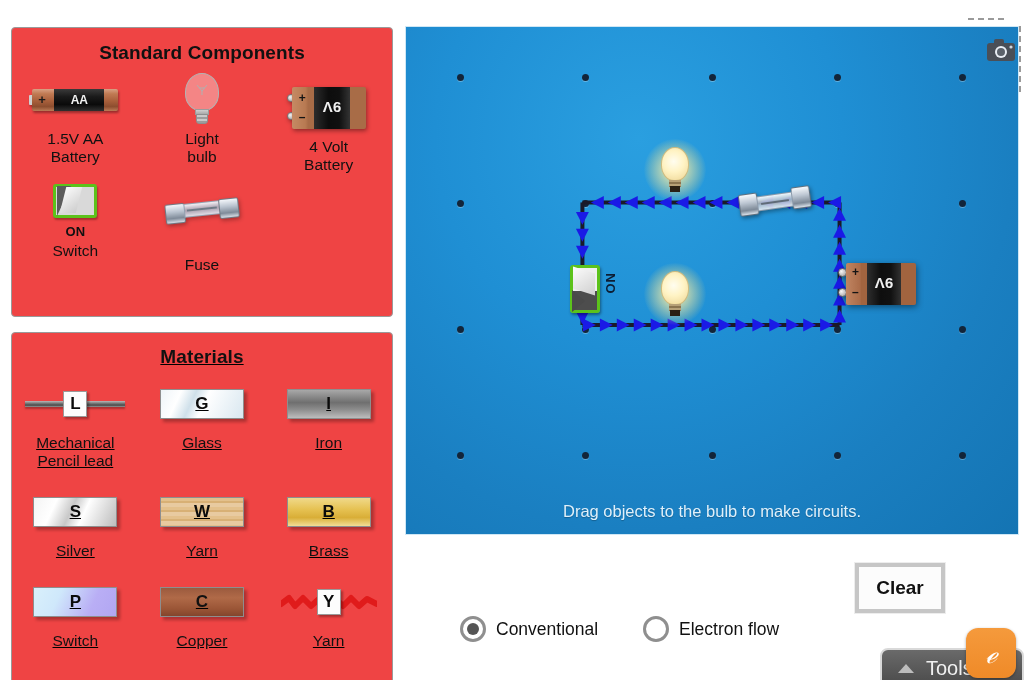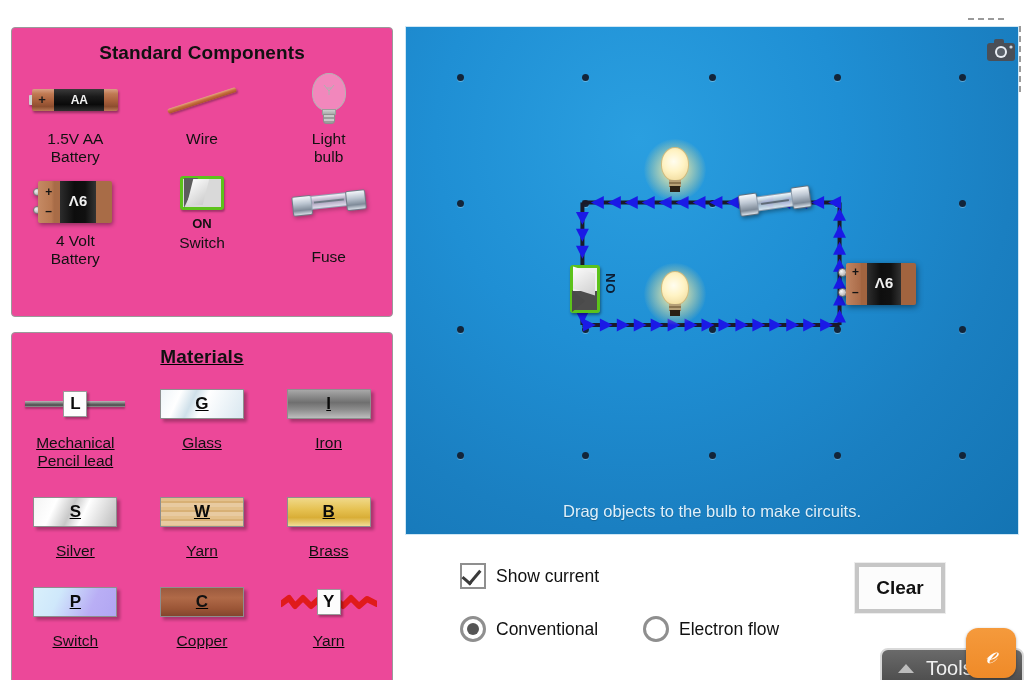--- a/index.html
+++ b/index.html
@@ -8,21 +8,21 @@
     width: 1024px; height: 680px;
     overflow: hidden;
     background: #ffffff;
     font-family: "Liberation Sans", sans-serif;
   }
   #app { position: relative; width: 1024px; height: 680px; }
 
   
   .panel {
     position: absolute;
-    background: #ec4899;
+    background: #ef4444;
     border: 1px solid #9a9a9a;
     border-radius: 4px;
   }
   #panel-standard { left: 11px; top: 27px; width: 382px; height: 290px; }
   #panel-materials { left: 11px; top: 332px; width: 382px; height: 401px; text-decoration: underline; }
 
   .panel-title {
     text-align: center;
     font-size: 19px;
     font-weight: bold;
@@ -333,28 +333,20 @@
             <div class="body"></div>
             <div class="mid"></div>
             <div class="plus">+</div>
             <div class="lbl">AA</div>
           </div>
         </div>
         <div class="cap" style="white-space:pre-line">1.5V AA
 Battery</div>
       </div>
 
-      <div class="cell">
-        <div class="art">
-          <div class="wire-art">
-              <i></i>
-            </div>
-        </div>
-        <div class="cap" style="white-space:pre-line">Wire</div>
-      </div>
 
       <div class="cell">
         <div class="art">
           <div class="bulb-off">
             <div class="glass"></div>
             <svg class="fil" viewBox="0 0 12 12">
               <path d="M1 1 L6 7 L11 1 M6 7 L6 11 M3.5 4 L8.5 4" stroke="#b0b0b0" stroke-width="1" fill="none"></path>
             </svg>
             <div class="neck"></div>
             <div class="base"></div>
@@ -655,26 +647,20 @@
         <rect x="8" y="2" width="10" height="6" rx="2" fill="#4a4f57"></rect>
         <circle cx="15" cy="15" r="6" fill="#e9eef4"></circle>
         <circle cx="15" cy="15" r="4" fill="#5b626b"></circle>
         <circle cx="25" cy="10" r="1.6" fill="#cfd6de"></circle>
       </svg>
     </div>
   </div>
 
   <div id="controls">
 
-    <div class="ctl-row" style="left:55px;top:18px">
-      <div class="chk">
-          <div class="tick"></div>
-        </div>
-      <div class="ctl-label">Show current</div>
-    </div>
 
     <div class="ctl-row" style="left:55px;top:71px">
       <div class="radio on"></div>
       <div class="ctl-label">Conventional</div>
     </div>
 
     <div class="ctl-row" style="left:238px;top:71px">
       <div class="radio"></div>
       <div class="ctl-label">Electron flow</div>
     </div>

